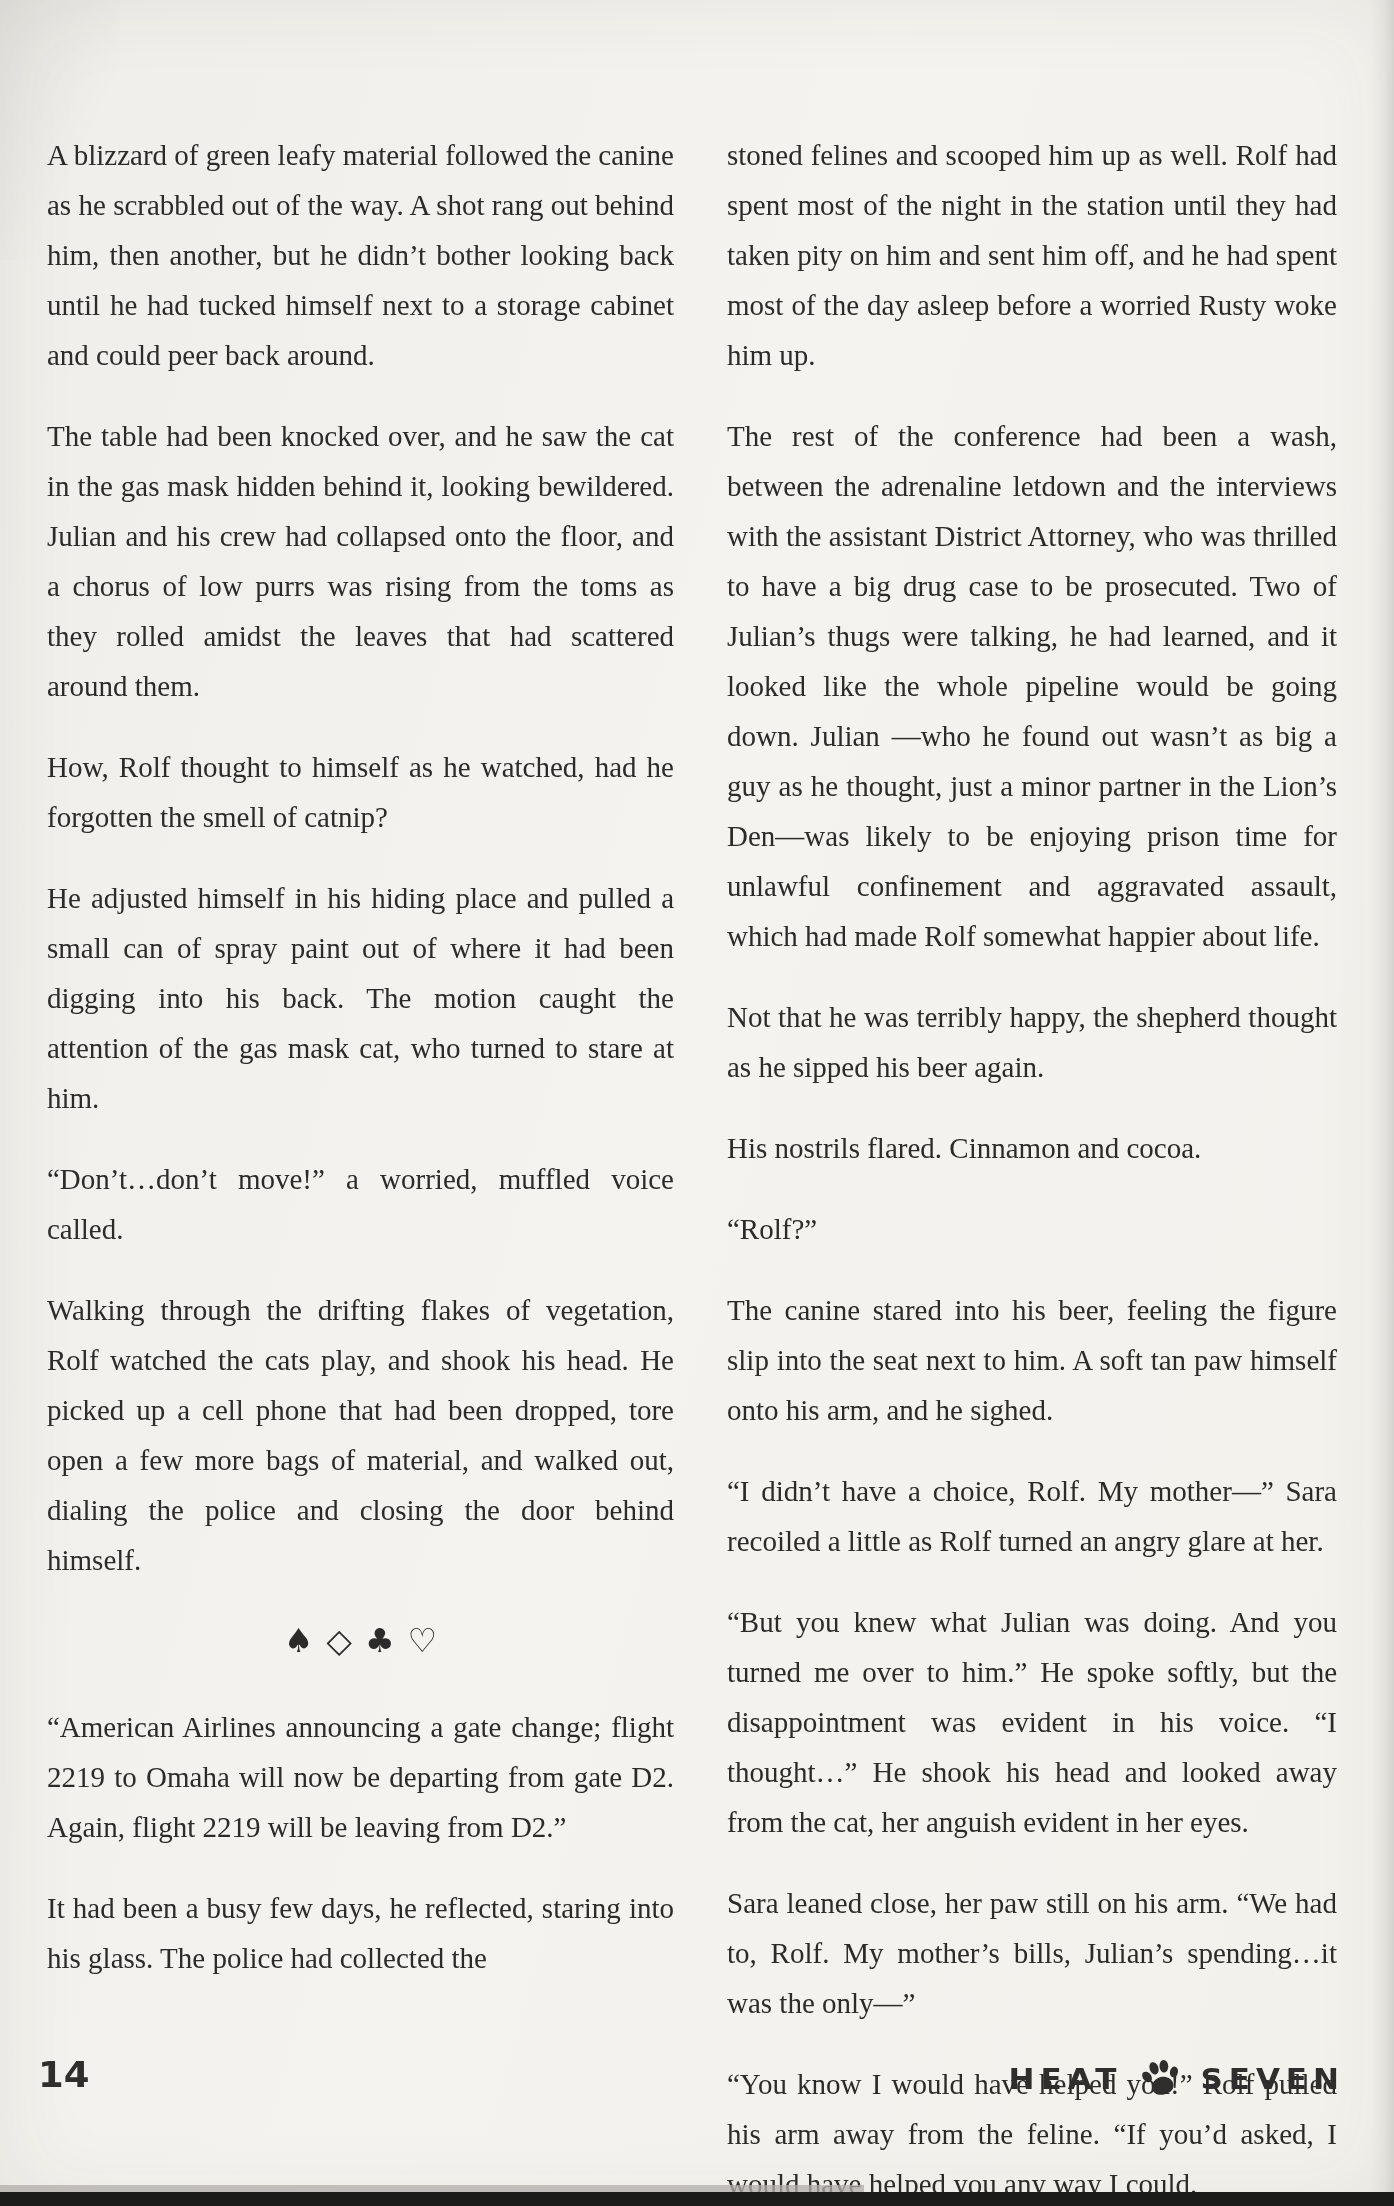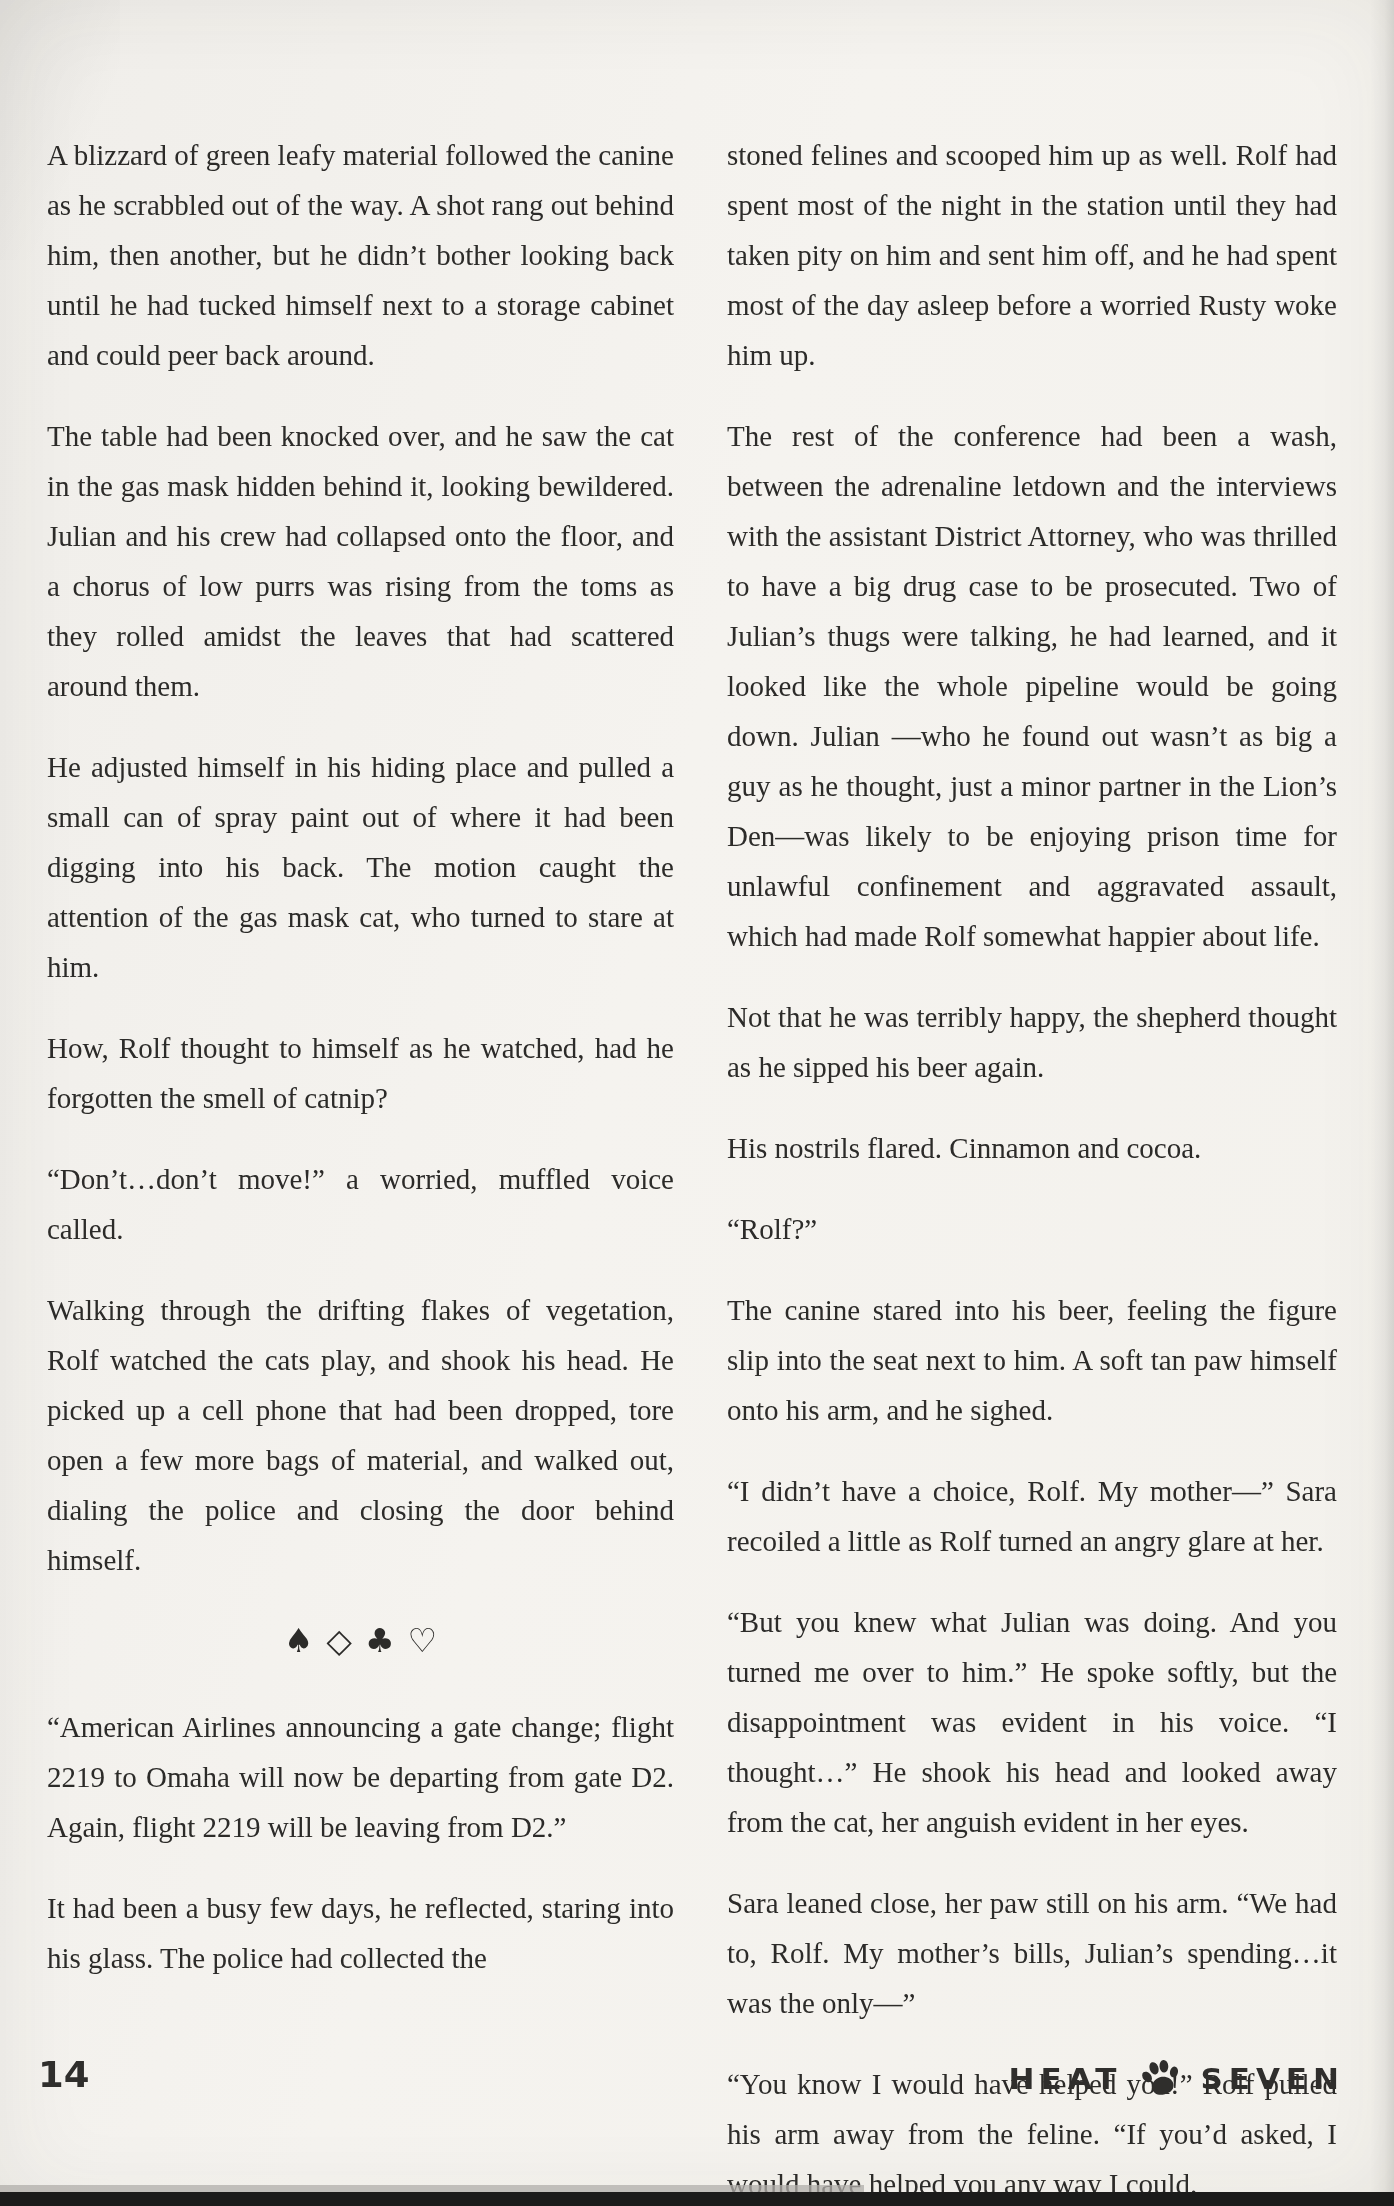--- a/index.html
+++ b/index.html
@@ -79,22 +79,22 @@
 </style>
 </head>
 <body>
 
 <div class="page">
   <div class="corner-shade"></div>
 
   <div class="col col-left">
     <p>A blizzard of green leafy material followed the canine as he scrabbled out of the way. A shot rang out behind him, then another, but he didn’t bother looking back until he had tucked himself next to a storage cabinet and could peer back around.</p>
     <p>The table had been knocked over, and he saw the cat in the gas mask hidden behind it, looking bewildered. Julian and his crew had collapsed onto the floor, and a chorus of low purrs was rising from the toms as they rolled amidst the leaves that had scattered around them.</p>
+    <p>How, Rolf thought to himself as he watched, had he forgotten the smell of catnip?</p>
     <p>He adjusted himself in his hiding place and pulled a small can of spray paint out of where it had been digging into his back. The motion caught the attention of the gas mask cat, who turned to stare at him.</p>
-    <p>How, Rolf thought to himself as he watched, had he forgotten the smell of catnip?</p>
     <p>“Don’t…don’t move!” a worried, muffled voice called.</p>
     <p>Walking through the drifting flakes of vegetation, Rolf watched the cats play, and shook his head. He picked up a cell phone that had been dropped, tore open a few more bags of material, and walked out, dialing the police and closing the door behind himself.</p>
     <div class="suits-divider">♠◇♣♡</div>
     <p>“American Airlines announcing a gate change; flight 2219 to Omaha will now be departing from gate D2. Again, flight 2219 will be leaving from D2.”</p>
     <p>It had been a busy few days, he reflected, staring into his glass. The police had collected the</p>
   </div>
 
   <div class="col col-right">
     <p>stoned felines and scooped him up as well. Rolf had spent most of the night in the station until they had taken pity on him and sent him off, and he had spent most of the day asleep before a worried Rusty woke him up.</p>
     <p>The rest of the conference had been a wash, between the adrenaline letdown and the interviews with the assistant District Attorney, who was thrilled to have a big drug case to be prosecuted. Two of Julian’s thugs were talking, he had learned, and it looked like the whole pipeline would be going down. Julian —who he found out wasn’t as big a guy as he thought, just a minor partner in the Lion’s Den—was likely to be enjoying prison time for unlawful confinement and aggravated assault, which had made Rolf somewhat happier about life.</p>

